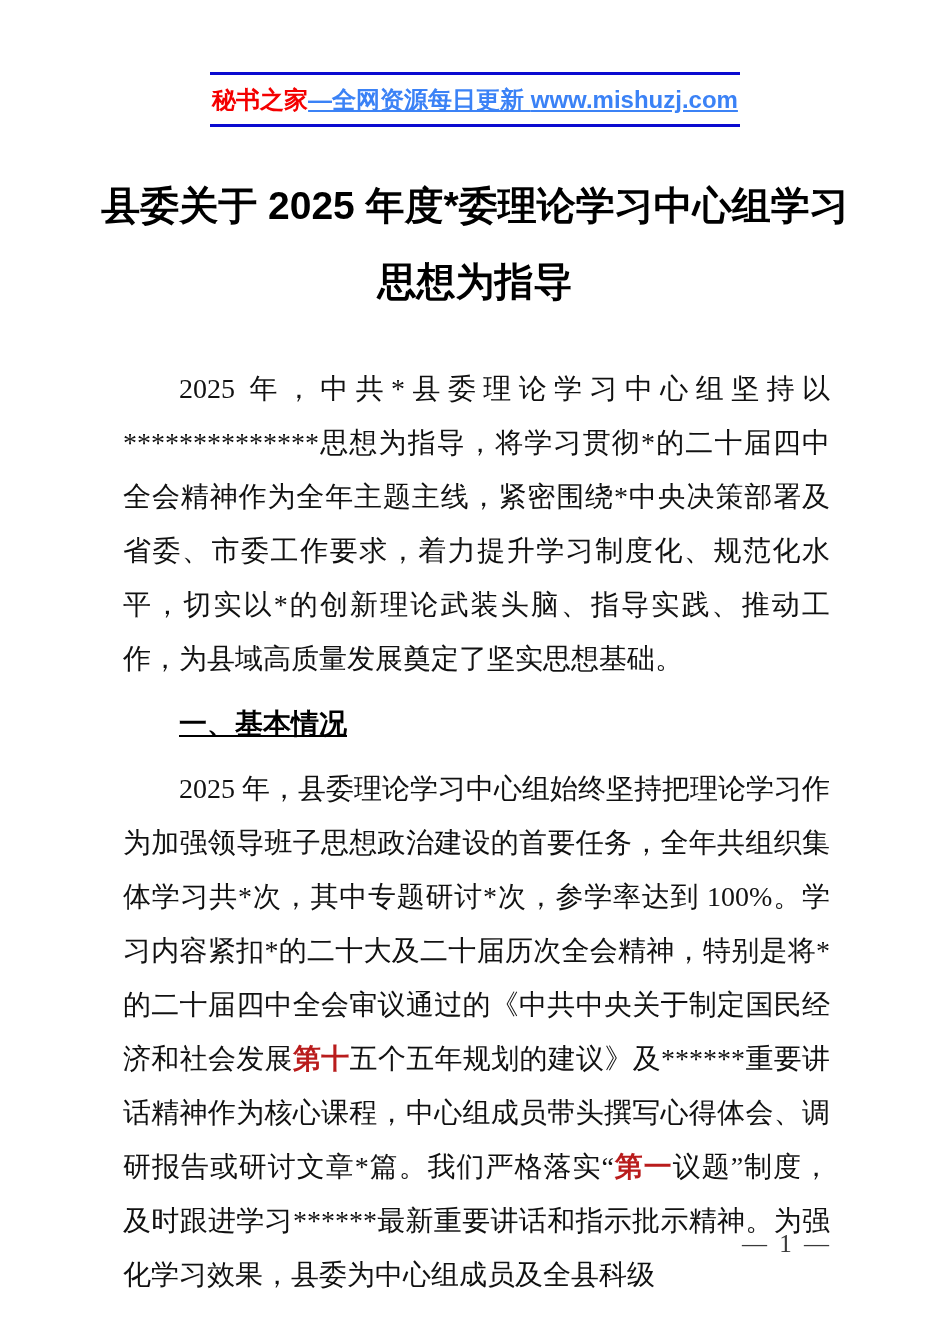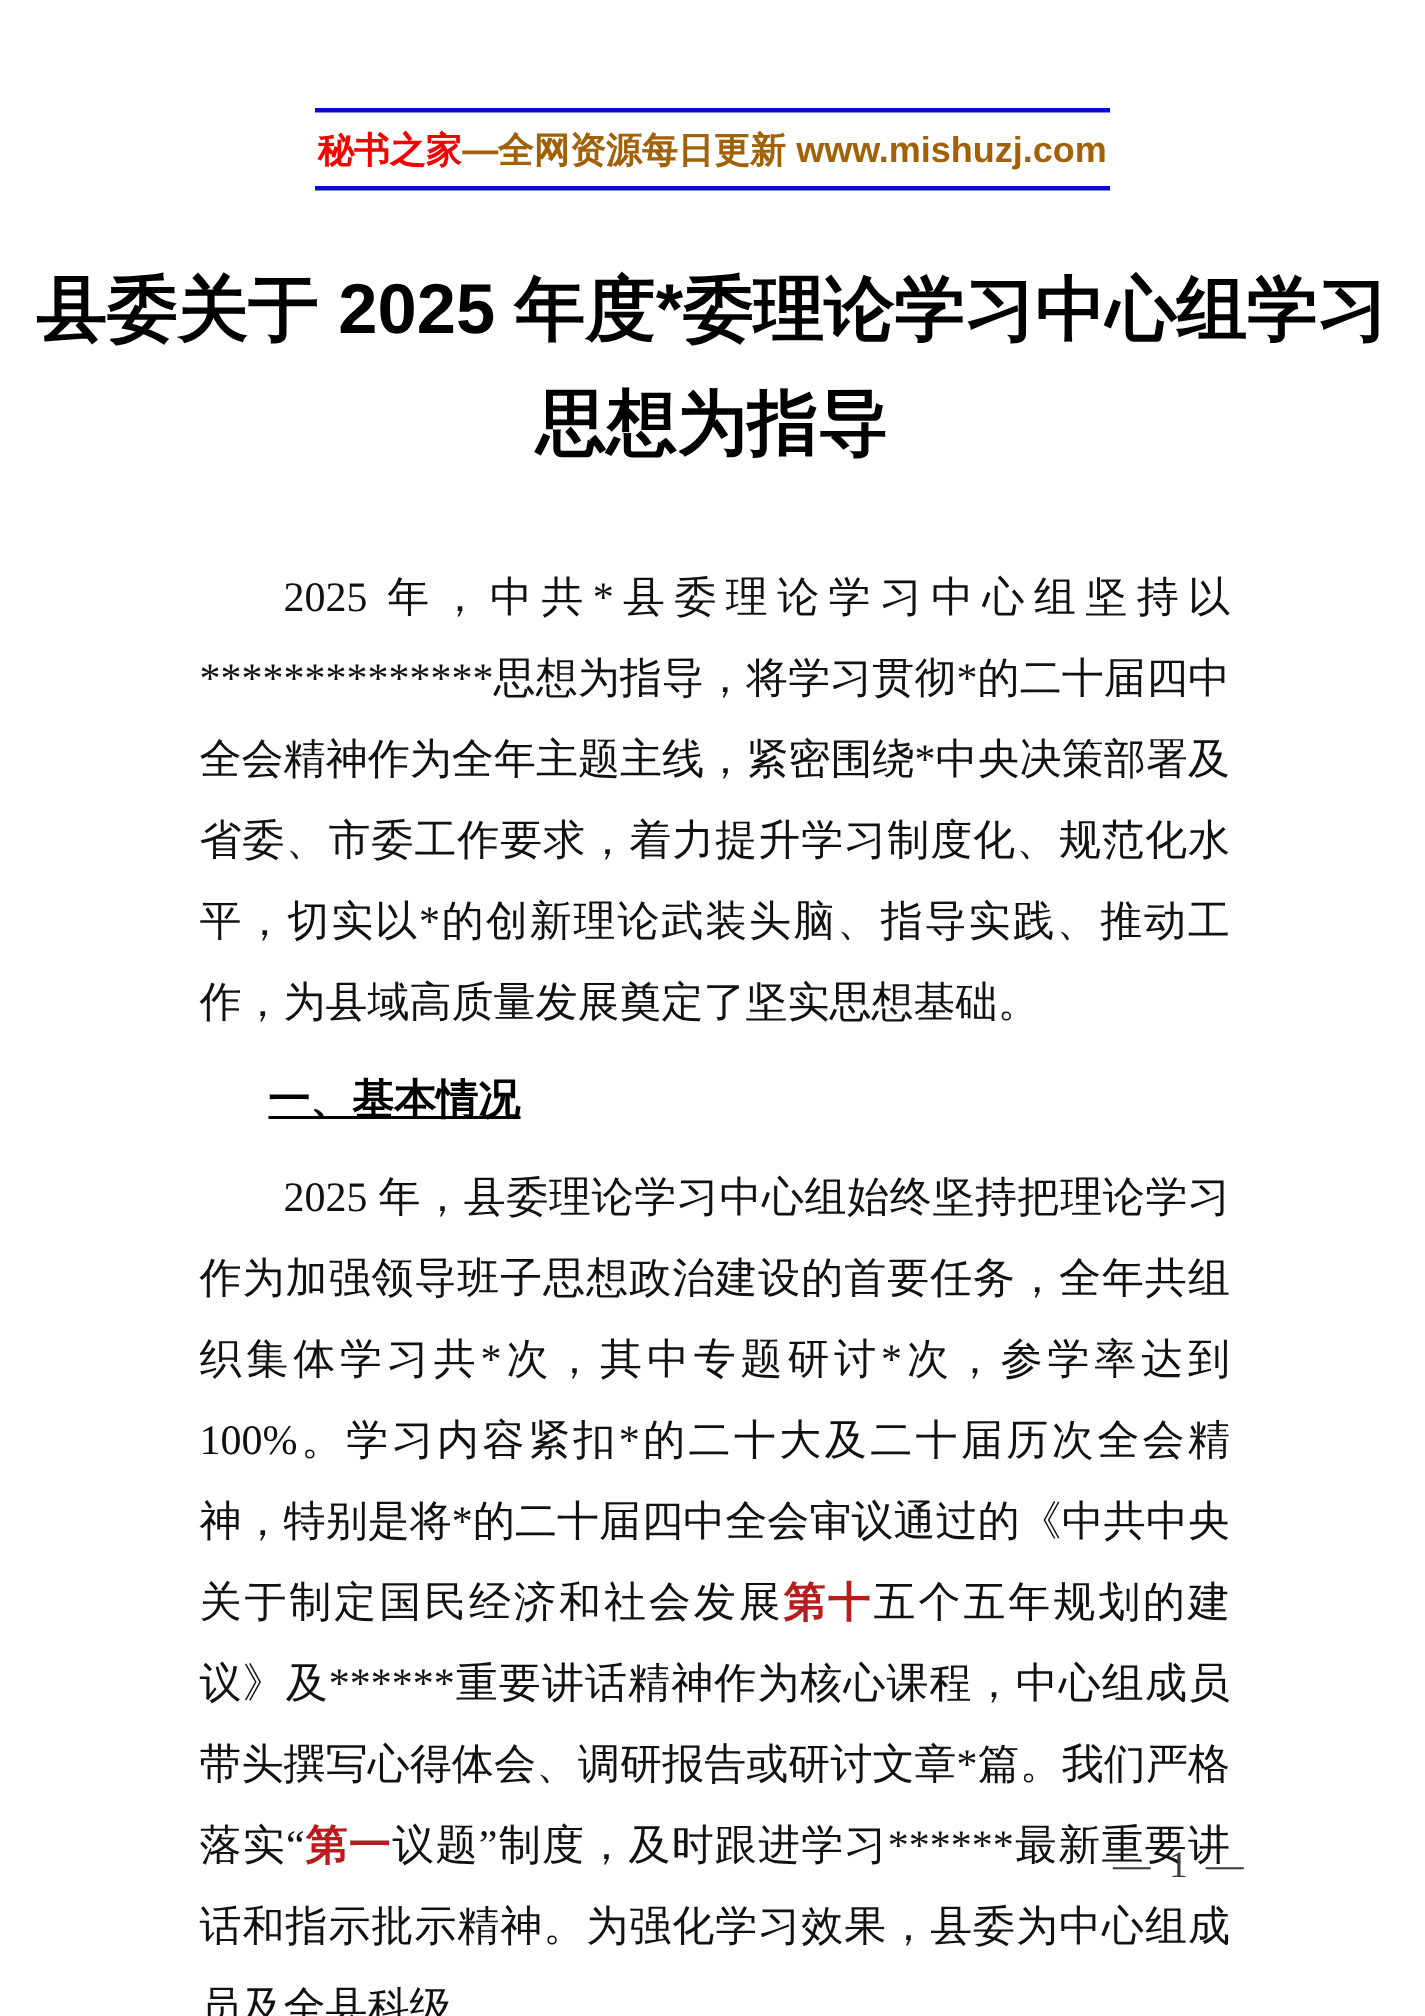--- a/index.html
+++ b/index.html
@@ -26,51 +26,51 @@
   }
   .header-rule { height: 3px; background: #0a0ad0; }
   .header-text {
     padding: 9px 0 8px 0;
     font-size: 24px;
     font-weight: bold;
     font-family: "Liberation Sans", "DejaVu Sans", sans-serif;
     white-space: nowrap;
   }
   .brand { color: #f40000; font-family: Liberation Mono, monospace; }
-  .tagline, .site-url { color: #a16207; }
+  .tagline, .site-url { color: #3b82f6; text-decoration: underline; }
 
   
   .doc-title {
     position: absolute;
     top: 168px;
     left: 0;
     width: 100%;
     text-align: center;
     font-family: "Liberation Sans", "DejaVu Sans", sans-serif;
     font-weight: 700;
-    font-size: 47px;
+    font-size: 39px;
     line-height: 76px;
     color: #000000;
   }
   .title-line { display: block; }
 
   
   .doc-body {
     position: absolute;
     top: 362px;
     left: 123px;
     width: 707px;
     font-size: 28px;
     line-height: 54px;
     text-align: justify;
     color: #111111;
   }
   .para {
     text-indent: 2em;
-    margin: 10px;
+    margin: 0;
   }
   .section-heading {
     font-size: 28px;
     font-weight: bold;
     text-indent: 2em;
     margin: 11px 0 11px 0;
     line-height: 54px;
     color: #000000;
     text-decoration: underline;
   }

